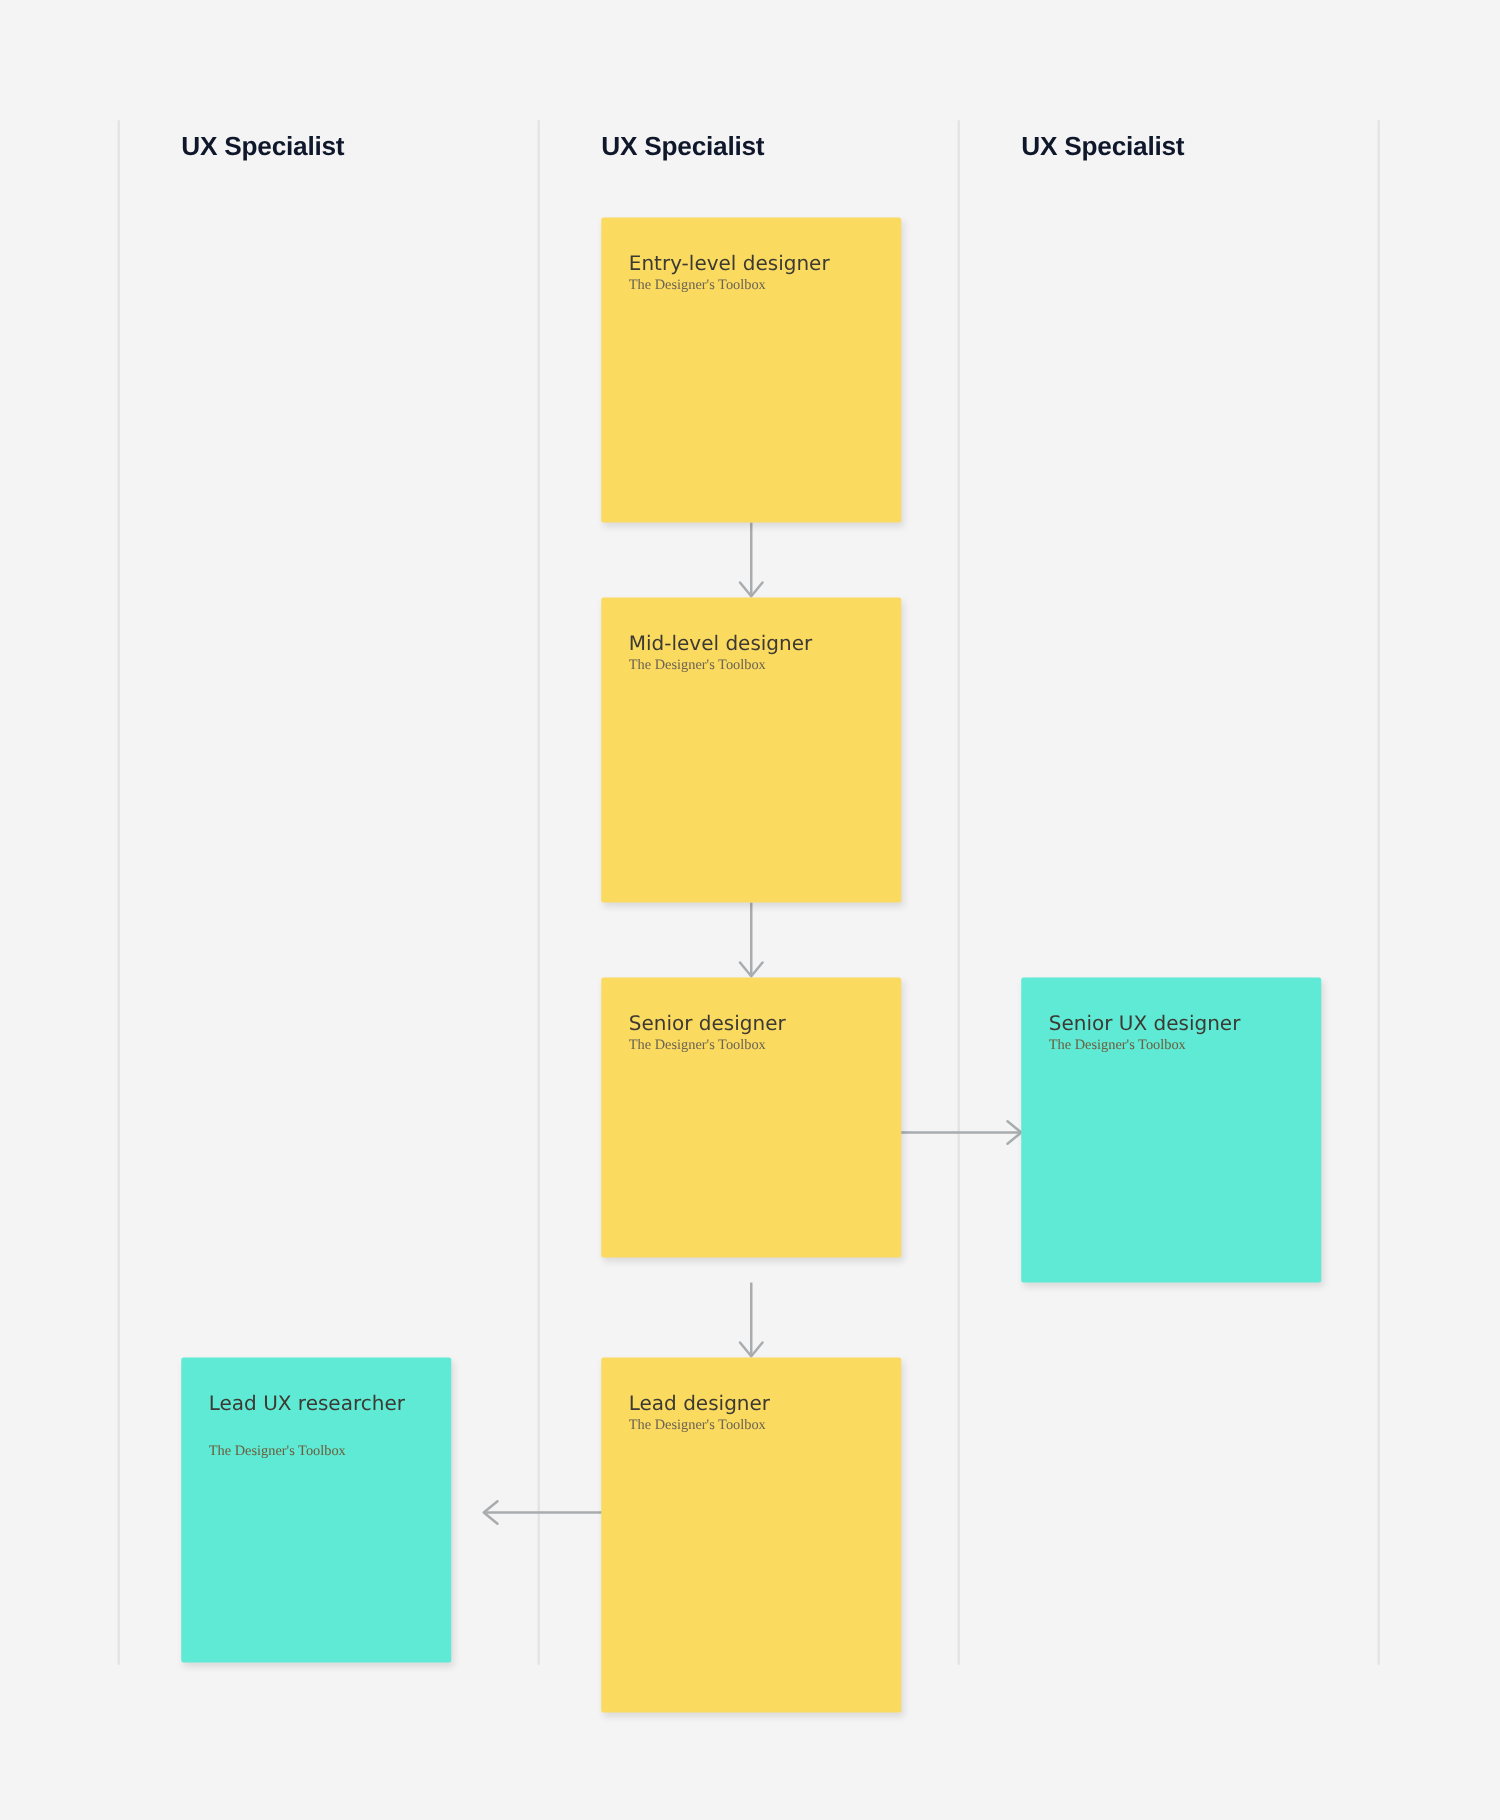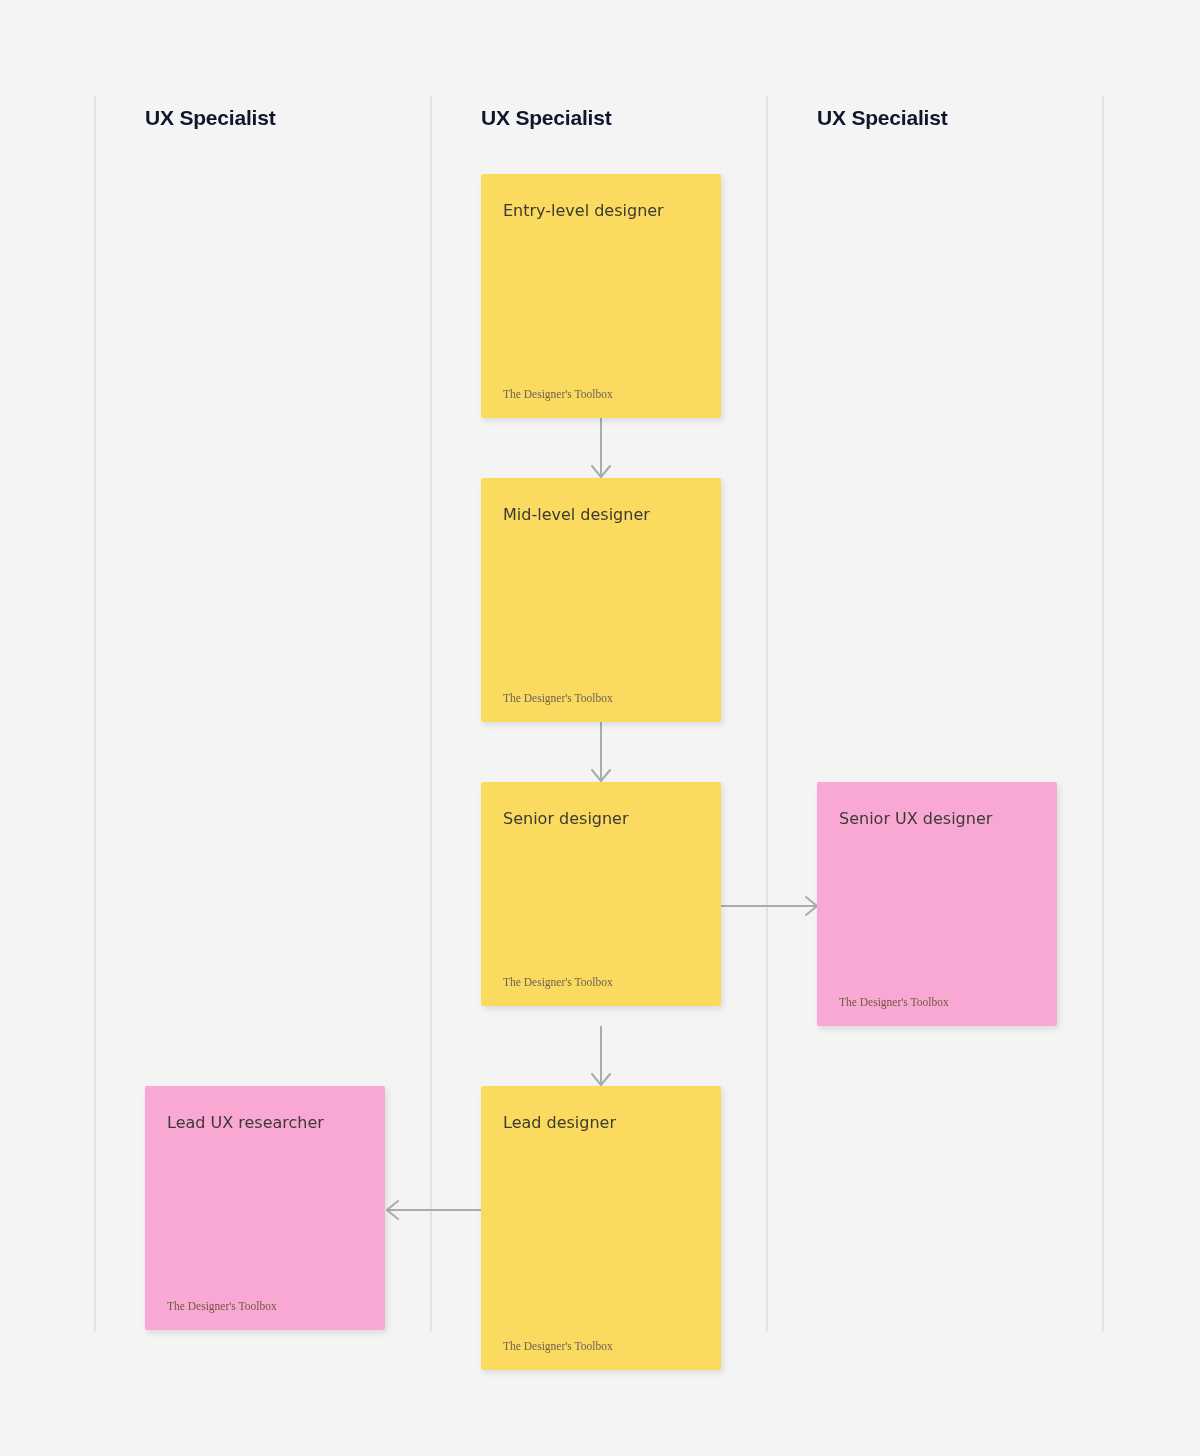--- a/index.html
+++ b/index.html
@@ -43,24 +43,23 @@
 
   
   .card {
     position: absolute;
     box-sizing: border-box;
     border-radius: 2px;
     box-shadow: 2px 3px 6px rgba(0, 0, 0, 0.10);
     padding: 26px 22px 18px 22px;
     display: flex;
     flex-direction: column;
-    justify-content: space-between;
   }
   .card.yellow { background: #fbda60; }
-  .card.orange { background: #f9a8d4; }
+  .card.orange { background: #5eead4; }
 
   .card-title {
     font-size: 16px;
     line-height: 1.35;
     color: #3c3a33;
     font-family: "DejaVu Sans", sans-serif;
   }
   .card-footer {
     font-size: 11.5px;
     color: #6b6354;
@@ -138,18 +137,18 @@
   <div class="card yellow" style="left:481px; top:1086px; width:240px; height:284px;">
     <div class="card-title">Lead designer</div>
     <div class="card-footer">The Designer's Toolbox</div>
   </div>
 
   <div class="card orange" style="left:817px; top:782px; width:240px; height:244px;">
     <div class="card-title">Senior UX designer</div>
     <div class="card-footer">The Designer's Toolbox</div>
   </div>
 
-  <div class="card orange" style="left:145px; top:1086px; width:240px; height:244px;">
+  <div class="card orange" style="left:145px; top:1086px; width:216px; height:244px;gap:21px;">
     <div class="card-title">Lead UX researcher</div>
     <div class="card-footer">The Designer's Toolbox</div>
   </div>
 
 </div>
 
 </body></html>

